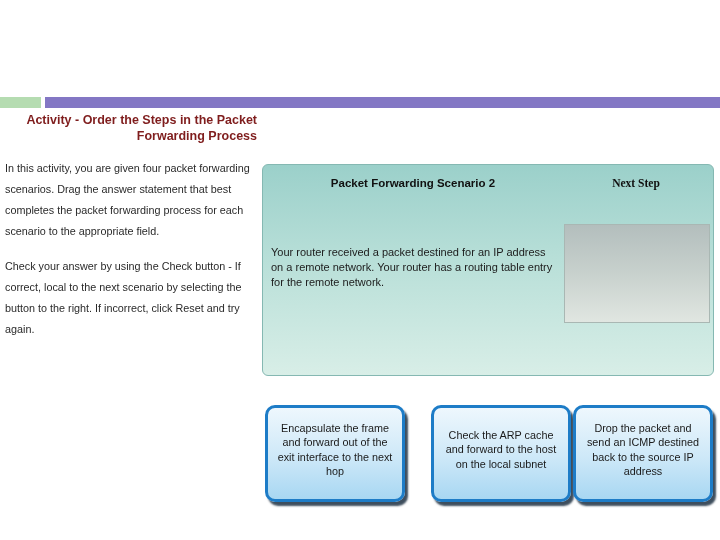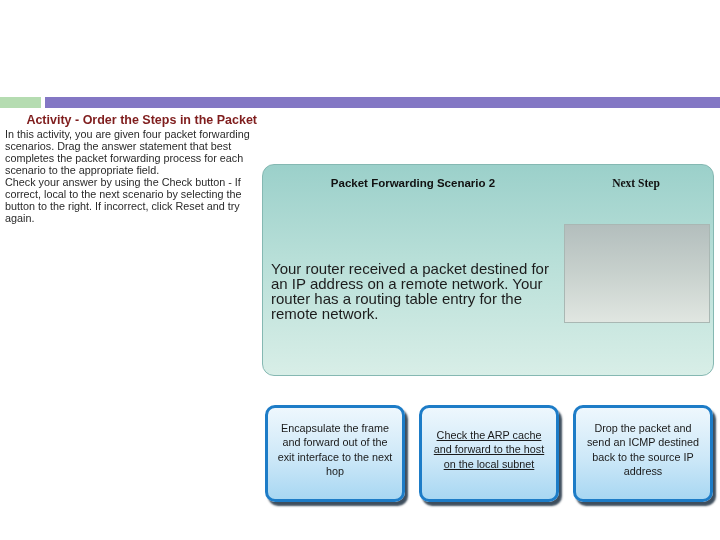--- a/index.html
+++ b/index.html
@@ -25,42 +25,43 @@
   }
 
   
   .left-col {
     position: absolute; left: 5px; top: 112px; width: 252px;
   }
   .activity-title {
     font-size: 12.5px; font-weight: bold; line-height: 16px; color: #7f1d1d; text-align: right;
   }
   .para {
-    font-size: 10.8px; line-height: 12px; color: #2a2a2a;
+    margin-top: 14px;
+    font-size: 10.8px; line-height: 21px; color: #2a2a2a;
   }
   .para:first-of-type { margin-top: 16px; }
 
   
   .scenario-panel {
     position: absolute; left: 262px; top: 164px;
     width: 452px; height: 212px;
     border: 1px solid #85b8b2;
-    border-radius: 12px;
+    border-radius: 6px;
     background: linear-gradient(180deg, #9bd0ca 0%, #b8dfd8 45%, #d8eee7 100%);
   }
   .panel-header {
     position: absolute; top: 12px;
     font-size: 11.5px; font-weight: bold; color: #111;
     text-align: center;
   }
   .panel-header.scenario { left: 0; width: 300px; }
   .panel-header.nextstep { left: 300px; width: 146px; font-family: Liberation Serif, serif; }
   .scenario-text {
-    position: absolute; left: 8px; top: 96px; width: 284px;
-    font-size: 15px; line-height: 15px; color: #1c1c1c;
+    position: absolute; left: 8px; top: 80px; width: 284px;
+    font-size: 11px; line-height: 15px; color: #1c1c1c;
   }
   .drop-field {
     position: absolute; left: 301px; top: 59px;
     width: 146px; height: 99px;
     border: 1px solid #a9b7b3;
     background: linear-gradient(180deg, #b3bebd 0%, #c8d1cd 50%, #e0e6e1 100%);
   }
 
   
   .answer-card {
@@ -70,32 +71,33 @@
     border-radius: 10px;
     background: linear-gradient(180deg, #eef7fd 0%, #cde8f8 55%, #a8d7f2 100%);
     box-shadow: 3px 4px 2px rgba(8, 28, 48, 0.78);
     display: flex; align-items: center; justify-content: center;
     text-align: center;
     font-size: 10.8px; line-height: 14.5px; color: #1a1a1a;
     padding: 6px 9px 14px 9px;
     cursor: pointer;
   }
   .answer-card.c1 { left: 265px; }
-  .answer-card.c2 { left: 419px; text-decoration: underline; }
+  .answer-card.c2 { left: 431px; }
   .answer-card.c3 { left: 573px; }
 </style>
 </head>
 <body>
 
 <div class="accent-green"></div>
 <div class="accent-purple"></div>
 
 <div class="left-col">
   <div class="activity-title">
     <span style="display:block">Activity - Order the Steps in the Packet</span>
+    <span style="display:block">Forwarding Process</span>
   </div>
   <div class="para">In this activity, you are given four packet forwarding scenarios. Drag the answer statement that best completes the packet forwarding process for each scenario to the appropriate field.</div>
   <div class="para">Check your answer by using the Check button - If correct, local to the next scenario by selecting the button to the right. If incorrect, click Reset and try again.</div>
 </div>
 
 <div class="scenario-panel">
   <div class="panel-header scenario">Packet Forwarding Scenario 2</div>
   <div class="panel-header nextstep">Next Step</div>
   <div class="scenario-text">Your router received a packet destined for an IP address on a remote network. Your router has a routing table entry for the remote network.</div>
   <div class="drop-field"></div>

